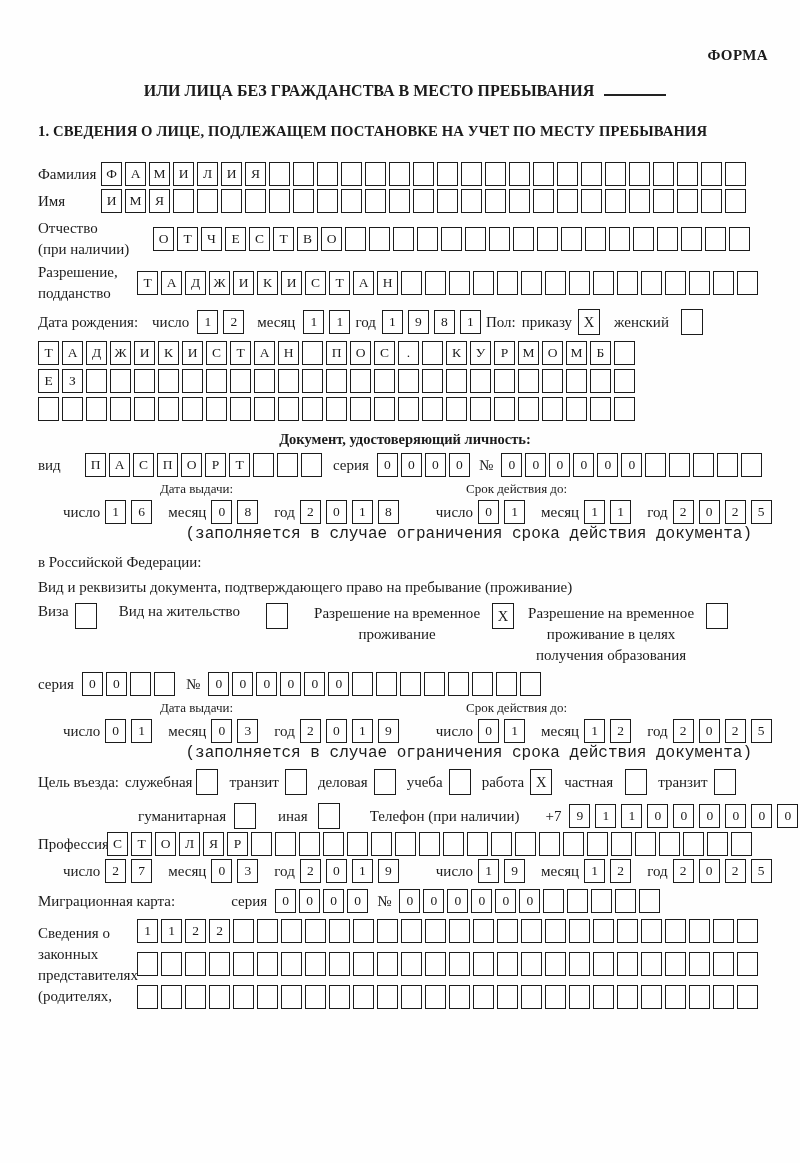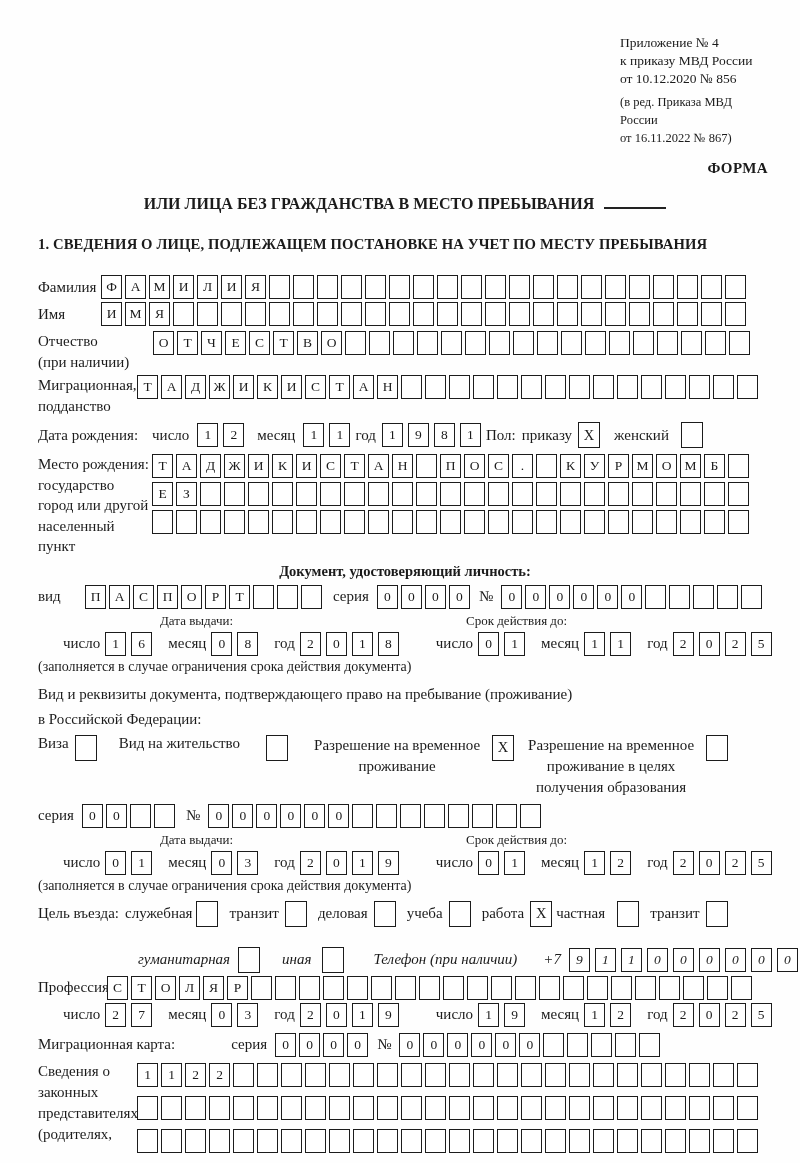--- a/index.html
+++ b/index.html
@@ -17,21 +17,21 @@
   .forma { text-align:right; font-weight:bold; font-size:15px; margin-top:13px; padding-right:4px; letter-spacing:.4px; }
 
   .title { margin-top:15px; text-align:center; font-weight:bold; font-size:16px; line-height:23px; }
   .title-underline { display:inline-block; width:62px; border-bottom:2px solid #222; height:13px; margin-left:10px; }
 
   .sec-heading { margin-top:21px; font-weight:bold; font-size:14.7px; letter-spacing:.1px; }
 
   .form-body { margin-top:22px; }
 
   .frow { display:flex; align-items:center; margin-bottom:3px; font-size:15px; }
-  .frow.top { align-items:flex-start; }
+  .frow.top { align-items:center; }
   .lbl { flex:none; }
   .lblcol { flex:none; line-height:20.5px; }
 
   .cells { display:inline-flex; flex-wrap:nowrap; }
   .cell {
     width:21px; height:24px; flex:none;
     border:1.6px solid #1c1c1c; margin-right:3px; background:#fff;
     display:inline-flex; align-items:center; justify-content:center;
     font-size:13.5px;
   }
@@ -62,48 +62,39 @@
   .dhead .h2 { margin-left:233px; }
   .dhead.entry .h2 { margin-left:204px; }
   .drow { display:flex; align-items:center; margin-top:3px; margin-bottom:2px; font-size:15px; }
   .dgroup { display:inline-flex; align-items:center; }
   .dgroup .dlbl { margin-right:5px; }
   .dgroup .cells { margin-right:11px; }
   .dgroup .cells:last-child { margin-right:0; }
   .g-left { margin-left:25px; }
   .g-right { margin-left:32px; }
 
-  .note-right { font-size:14px; line-height:17px; padding-right:20px; }
+  .note-right { text-align:right; font-size:16px; line-height:17px; padding-right:20px;font-family:Liberation Mono, monospace; }
   .para { font-size:15px; line-height:25px; margin-top:7px; }
 
   .permits { display:flex; align-items:flex-start; margin-top:3px; margin-bottom:6px; font-size:15px; }
   .permit-block { text-align:center; line-height:21px; }
   .permits .chk { margin-top:0; }
 
   .opt { margin-left:11px; margin-right:6px; }
-  .opt-tight { margin-left:4px; margin-right:4px; }
+  .opt-tight { margin-left:12px; margin-right:4px; }
 
   .ml6{margin-left:6px;} .ml8{margin-left:8px;} .ml10{margin-left:10px;} .ml12{margin-left:12px;}
   .ml14{margin-left:14px;} .ml22{margin-left:22px;} .ml26{margin-left:26px;} .ml30{margin-left:30px;}
   .mr6{margin-right:6px;} .mr8{margin-right:8px;}
 </style>
 </head>
 <body>
 
 <div class="page">
 
-  <div class="appendix">
-    <div>Приложение № 4</div>
-    <div>к приказу МВД России</div>
-    <div>от 10.12.2020 № 856</div>
-    <div class="edition">
-      <div>(в ред. Приказа МВД России</div>
-      <div>от 16.11.2022 № 867)</div>
-    </div>
-  </div>
 
   <div class="forma">ФОРМА</div>
 
   <div class="title">
     <div><span>ИЛИ ЛИЦА БЕЗ ГРАЖДАНСТВА В МЕСТО ПРЕБЫВАНИЯ</span><span class="title-underline"></span></div>
   </div>
 
   <div class="sec-heading">1. СВЕДЕНИЯ О ЛИЦЕ, ПОДЛЕЖАЩЕМ ПОСТАНОВКЕ НА УЧЕТ ПО МЕСТУ ПРЕБЫВАНИЯ</div>
 
   <div class="form-body">
@@ -203,21 +194,21 @@
           <span class="cell"></span>
           <span class="cell"></span>
           <span class="cell"></span>
           <span class="cell"></span>
           <span class="cell"></span>
         </span>
     </div>
 
     <div class="frow top">
       <span class="lblcol w-citiz">
-        <div>Миграционная,</div>
+        <div>Разрешение,</div>
         <div>подданство</div>
       </span>
       <span class="cells">
           <span class="cell">Т</span>
           <span class="cell">А</span>
           <span class="cell">Д</span>
           <span class="cell">Ж</span>
           <span class="cell">И</span>
           <span class="cell">К</span>
           <span class="cell">И</span>
@@ -263,26 +254,20 @@
           <span class="cell">1</span>
         </span>
       <span class="lbl">Пол:</span>
       <span class="lbl ml6">приказу</span>
       <span class="chk ml6">X</span>
       <span class="lbl ml14">женский</span>
       <span class="chk ml12"></span>
     </div>
 
     <div class="frow top">
-      <span class="lblcol w-place">
-        <div>Место рождения:</div>
-        <div>государство</div>
-        <div>город или другой</div>
-        <div>населенный пункт</div>
-      </span>
       <span class="stack">
         <span class="cells">
             <span class="cell">Т</span>
             <span class="cell">А</span>
             <span class="cell">Д</span>
             <span class="cell">Ж</span>
             <span class="cell">И</span>
             <span class="cell">К</span>
             <span class="cell">И</span>
             <span class="cell">С</span>
@@ -440,22 +425,22 @@
             <span class="cell">2</span>
             <span class="cell">0</span>
             <span class="cell">2</span>
             <span class="cell">5</span>
           </span>
       </span>
     </div>
     <div class="note-right">(заполняется в случае ограничения срока действия документа)</div>
 
     <div class="para">
+      <div>в Российской Федерации:</div>
       <div>Вид и реквизиты документа, подтверждающего право на пребывание (проживание)</div>
-      <div>в Российской Федерации:</div>
     </div>
 
     <div class="permits">
       <span class="lbl">Виза</span>
       <span class="chk ml6"></span>
       <span class="lbl ml22">Вид на жительство</span>
       <span class="chk ml26"></span>
       <span class="permit-block ml26">
         <div>Разрешение на временное</div>
         <div>проживание</div>
@@ -553,21 +538,21 @@
       <span class="lbl opt">учеба</span>
       <span class="chk"></span>
       <span class="lbl opt">работа</span>
       <span class="chk">X</span>
       <span class="lbl opt-tight">частная</span>
       <span class="chk ml8"></span>
       <span class="lbl opt">транзит</span>
       <span class="chk"></span>
     </div>
 
-    <div class="frow" style="margin-top:20px; padding-left:100px;font-style:italic;">
+    <div class="frow" style="margin-top:8px; padding-left:100px;">
       <span class="lbl">гуманитарная</span>
       <span class="chk ml8"></span>
       <span class="lbl ml22">иная</span>
       <span class="chk ml10"></span>
       <span class="lbl ml30">Телефон (при наличии)</span>
       <span class="lbl ml26">+7</span>
       <span class="cells dc ml8">
           <span class="cell">9</span>
           <span class="cell">1</span>
           <span class="cell">1</span>

